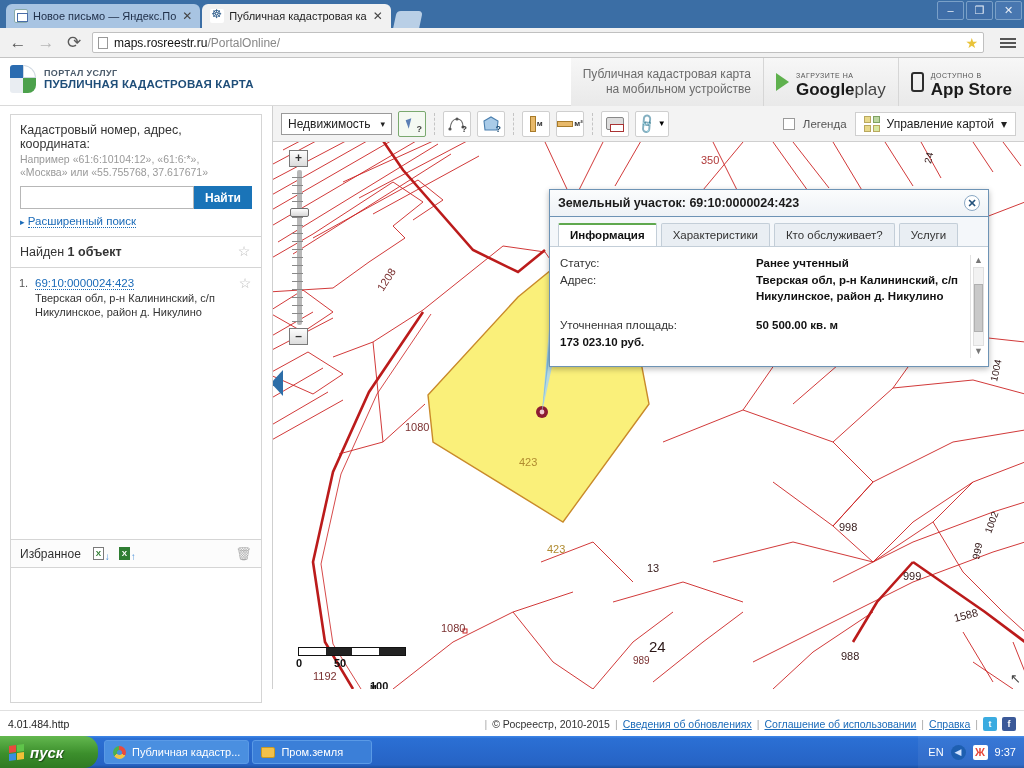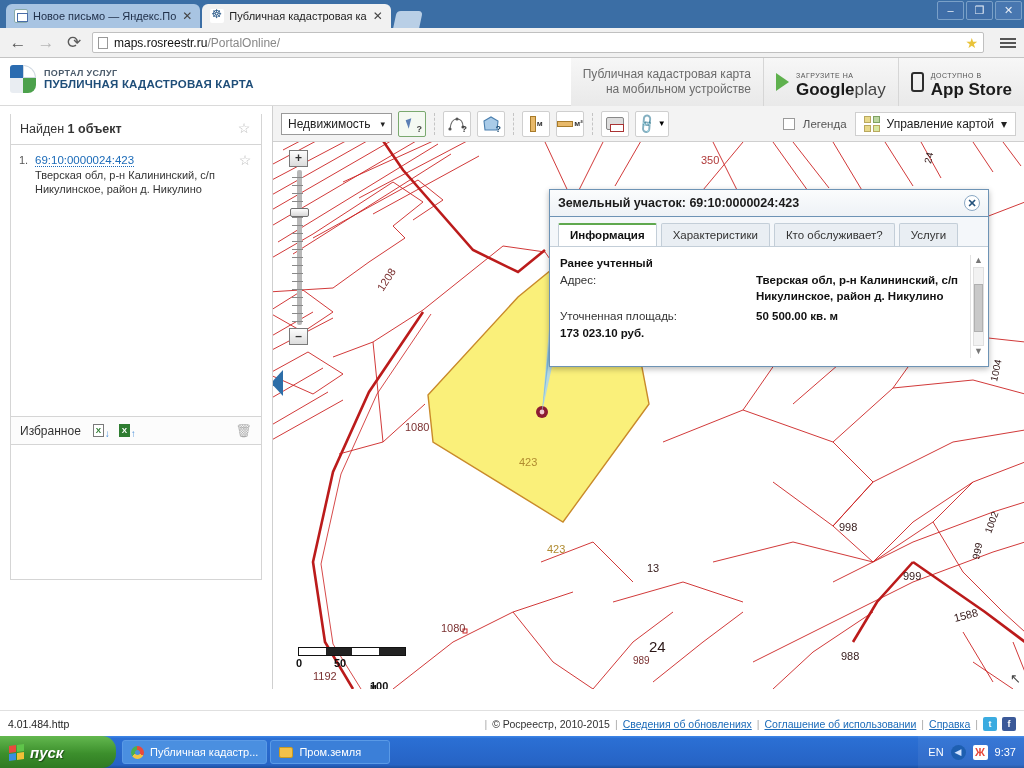--- a/index.html
+++ b/index.html
@@ -259,21 +259,21 @@
   .soc { width:14px;height:14px;border-radius:2px;color:#fff;font-size:9px;text-align:center;line-height:14px;font-weight:bold;}
   .soc.tw{background:#3aabe0;} .soc.fb{background:#3b5998;}
 
   
   .taskbar {
     position:absolute; top:736px; left:0; width:1024px; height:32px;
     background: linear-gradient(#3f87e8 0%, #2b6fd4 8%, #2663c4 90%, #1c4f9e 100%);
     display:flex; align-items:center;
   }
   .startbtn {
-    width:116px; height:32px;
+    width:98px; height:32px;
     background: linear-gradient(#63b84f, #3c8f2c 55%, #2f7a22);
     border-radius:0 14px 14px 0; display:flex; align-items:center; gap:6px; padding-left:9px;
     color:#fff; font-weight:bold; font-style:italic; font-size:15px;
     text-shadow:1px 1px 1px rgba(0,0,0,.45);
   }
   .flag { width:15px;height:15px; display:grid; grid-template-columns:7px 7px; grid-gap:1px; transform: skewY(-8deg);}
   .flag i{display:block;background:#f5a623;}
   .flag i:nth-child(1){background:#e84a3d;} .flag i:nth-child(2){background:#5fc44a;}
   .flag i:nth-child(3){background:#3a8ee0;} .flag i:nth-child(4){background:#f2c037;}
   .taskitems { display:flex; gap:3px; margin-left:6px; }
@@ -371,20 +371,33 @@
             <span class="badge-small">Доступно в</span>
             <span class="badge-big" style="display:block">App Store</span>
           </span>
         </div>
       </div>
     </div>
 
     <div class="body-row">
 
       <div class="sidebar">
+        <div class="search-box">
+          <div class="search-label">Кадастровый номер, адрес, координата:</div>
+          <div class="search-hint">Например «61:6:10104:12», «61:6:*»,</div>
+          <div class="search-hint">«Москва» или «55.755768, 37.617671»</div>
+          <div class="search-row">
+            <input class="search-input" type="text" placeholder="" style="">
+            <button class="search-btn">Найти</button>
+          </div>
+          <div class="adv-search">
+            <span class="arr">▸</span>
+            <u>Расширенный поиск</u>
+          </div>
+        </div>
 
         <div class="found-bar">
           <span><span>Найден </span><b>1 объект</b></span>
           <span class="star-btn">☆</span>
         </div>
 
         <div class="results">
           <div class="result-item">
             <span class="res-num">1.</span>
             <span class="res-body">
@@ -633,27 +646,28 @@
             </div>
             <div class="popup-tabs">
               <div class="ptab active">Информация</div>
               <div class="ptab">Характеристики</div>
               <div class="ptab">Кто обслуживает?</div>
               <div class="ptab">Услуги</div>
             </div>
             <div class="popup-body">
               <div class="kv">
                 <div class="kv-row">
+                  <span class="kv-k">Статус:</span>
                   <span class="kv-v">Ранее учтенный</span>
                 </div>
                 <div class="kv-row">
                   <span class="kv-k">Адрес:</span>
                   <span class="kv-v" style="line-height:16px">Тверская обл, р-н Калининский, с/п Никулинское, район д. Никулино</span>
                 </div>
-                <div class="kv-row" style="margin-top:4px">
+                <div class="kv-row" style="margin-top:13px">
                   <span class="kv-k">Уточненная площадь:</span>
                   <span class="kv-v">50 500.00 кв. м</span>
                 </div>
                 <div class="kv-row">
                   <span class="kv-v">173 023.10 руб.</span>
                 </div>
               </div>
               <div class="scrollcol">
                 <span class="sc-arrow">▲</span>
                 <div class="sc-track">

